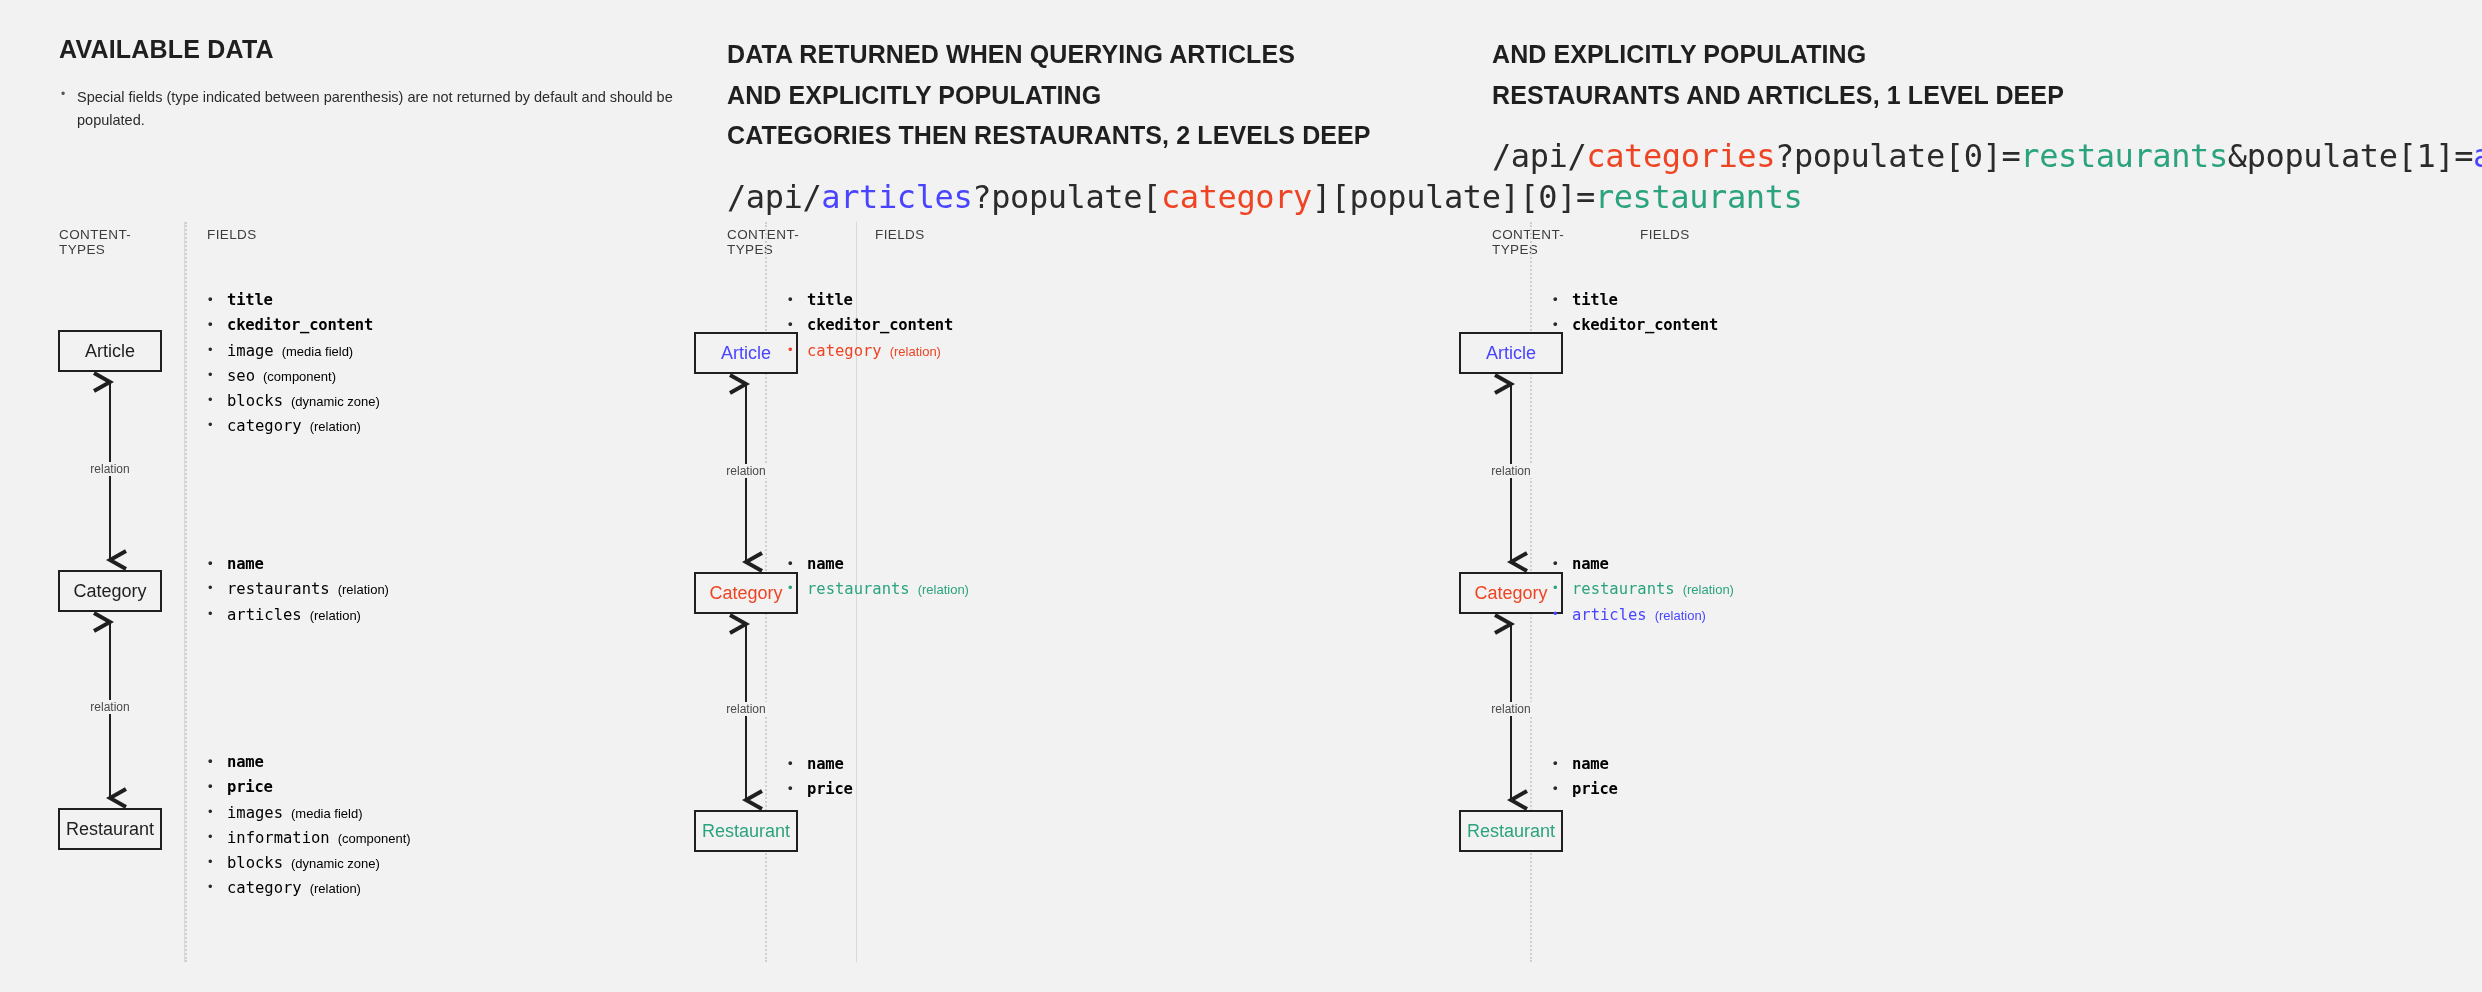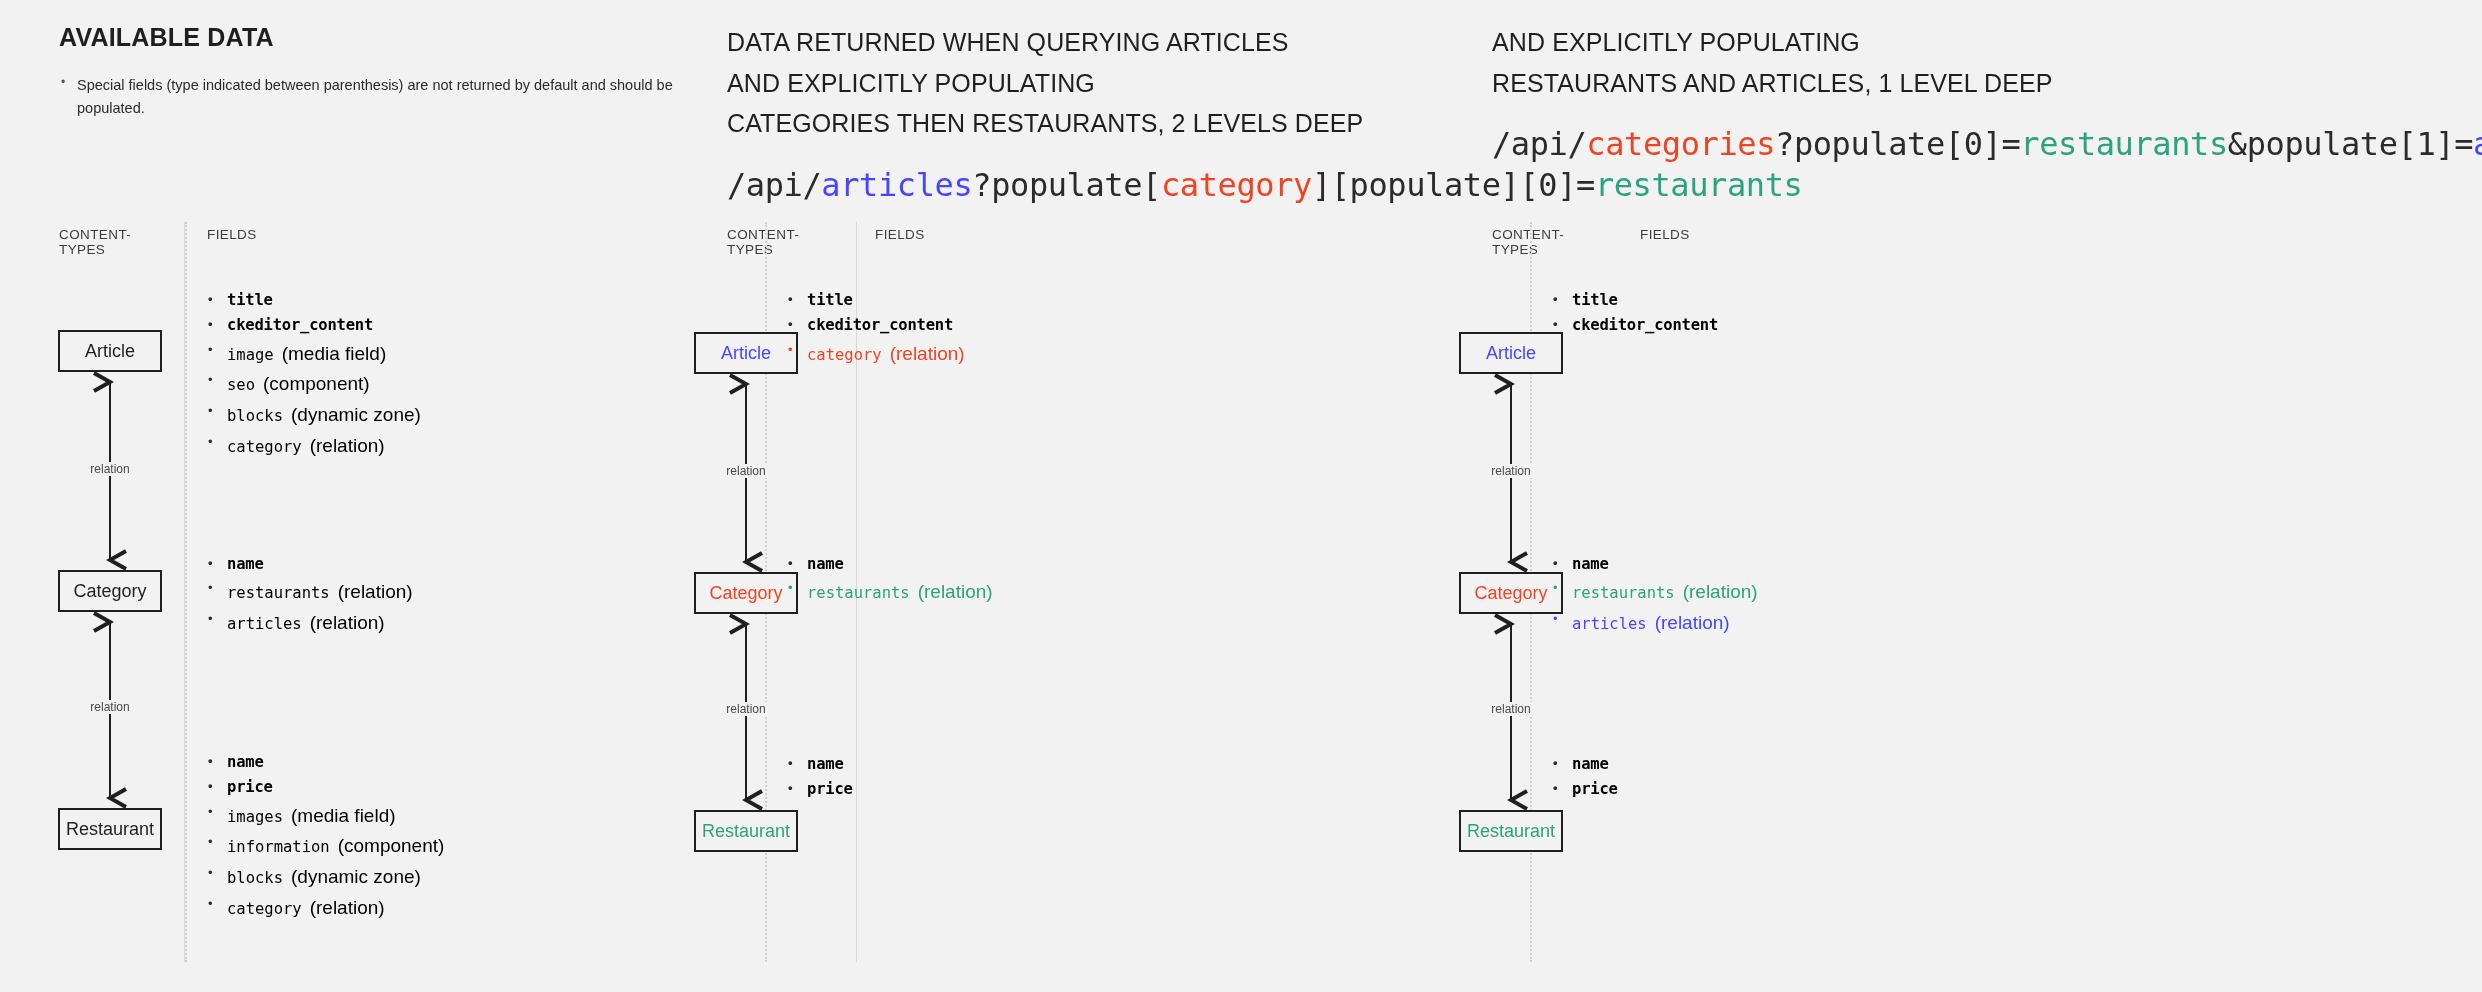--- a/index.html
+++ b/index.html
@@ -16,21 +16,21 @@
     position: relative;
     width: 2482px;
     height: 992px;
     display: flex;
   }
 
   
   .panel {
     position: relative;
     height: 758px;
-    padding-top: 22px;
+    padding-top: 34px;
   }
   .panel-1 { width: 727px; padding-left: 60px; }
   .panel-2 { width: 765px; padding-left: 0px; }
   .panel-3 { width: 990px; padding-left: 0px; }
 
   .panel-sep {
     position: absolute;
     top: 222px;
     width: 1px;
     height: 740px;
@@ -47,21 +47,21 @@
     font-size: 25px;
     font-weight: 700;
     letter-spacing: 0.2px;
     color: #1f1f1f;
     line-height: 1.2;
     margin-bottom: 22px;
   }
 
   .title-multi {
     font-size: 25px;
-    font-weight: 400;
+    font-weight: 700;
     color: #1f1f1f;
     line-height: 1.62;
     letter-spacing: 0.1px;
   }
 
   ul.notes {
     list-style: none;
     font-size: 14.5px;
     line-height: 1.58;
     color: #2b2b2b;
@@ -156,21 +156,21 @@
     content: "\2022";
     position: absolute;
     left: 1px;
     top: 0;
     font-size: 13px;
     font-family: "Liberation Sans", sans-serif;
   }
   .flist li.bold { font-weight: 700; letter-spacing: -0.2px; }
   .flist li .ftype {
     font-family: "Liberation Sans", sans-serif;
-    font-size: 19px;
+    font-size: 13px;
     margin-left: 8px;
     letter-spacing: 0;
   }
   .flist li.c-black::before { color: #2b2b2b; }
   .flist li.c-red   { color: #ee4423; }
   .flist li.c-red::before { color: #ee4423; }
   .flist li.c-teal  { color: #2ba37e; }
   .flist li.c-teal::before { color: #2ba37e; }
   .flist li.c-blue  { color: #4945ff; }
   .flist li.c-blue::before { color: #4945ff; }

